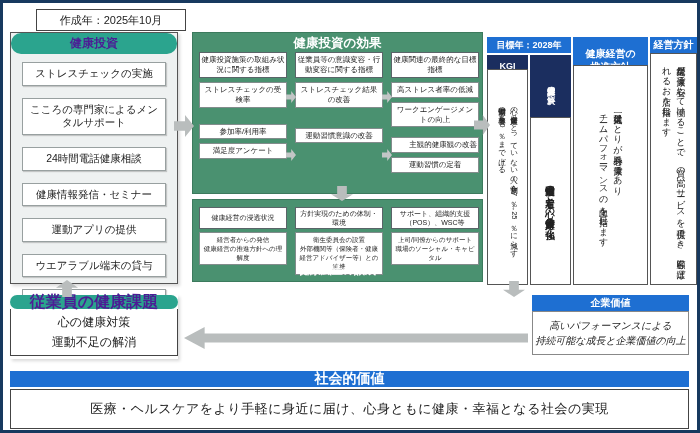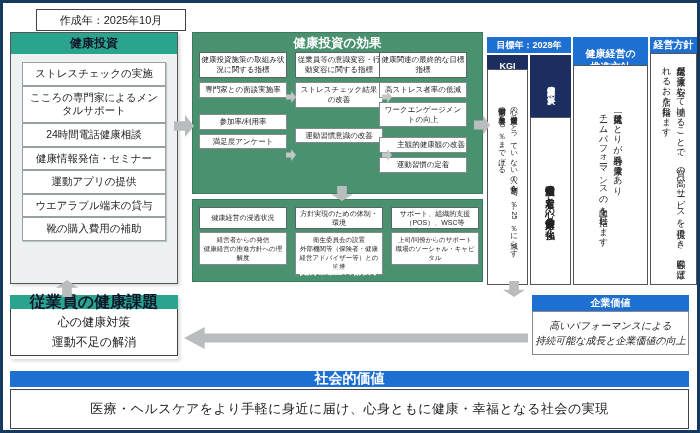--- a/index.html
+++ b/index.html
@@ -9,23 +9,23 @@
   .abs { position:absolute; }
   .flexc { display:flex; align-items:center; justify-content:center; }
 
   
   .created { left:36px; top:9px; width:150px; height:22px; border:1px solid #444; background:#fff;
              font-size:11px; }
 
   
   .inv-panel { left:10px; top:32px; width:168px; height:252px; border:1px solid #555; background:#eef1f1;
                box-shadow:2px 2px 3px rgba(0,0,0,.15); }
-  .teal-head { background:#2ba48e; color:#0f172a; font-weight:bold; }
+  .teal-head { background:#2ba48e; color:#4c1d95; font-weight:bold;border-radius:10px; }
   .inv-head { height:21px; font-size:12px; }
-  .inv-body { padding:8px 11px; display:flex; flex-direction:column; gap:0; }
+  .inv-body { padding:8px 11px; display:flex; flex-direction:column; gap:12px; }
   .inv-item { background:#fff; border:1px solid #98a0a0; font-size:10.5px; text-align:center;
               padding:4px 2px; line-height:1.3; box-shadow:1px 1px 1px rgba(0,0,0,.18); }
 
   
   .emp-panel { left:10px; top:295px; width:168px; height:64px; box-shadow:2px 2px 3px rgba(0,0,0,.15); }
   .emp-head { height:14px; font-size:16px; }
   .emp-body { height:47px; border:1px solid #444; border-top:none; background:#fff;
               display:flex; flex-direction:column; align-items:center; justify-content:center;
               font-size:12px; line-height:1.7; }
 
@@ -119,32 +119,32 @@
       <div>心の健康対策</div>
       <div>運動不足の解消</div>
     </div>
   </div>
 
   <div class="abs eff-panel">
     <div class="eff-title">健康投資の効果</div>
 
     <div class="eff-col" style="left:6px">
       <div class="eff-head">健康投資施策の取組み状況に関する指標</div>
-      <div class="eff-item">専門家との面談実施率</div>
+      <div class="eff-item">ストレスチェックの受検率</div>
       <div class="eff-item gap-a">参加率/利用率</div>
       <div class="eff-item">満足度アンケート</div>
     </div>
 
     <div class="eff-col" style="left:102px">
       <div class="eff-head">従業員等の意識変容・行動変容に関する指標</div>
       <div class="eff-item">ストレスチェック結果の改善</div>
       <div class="eff-item gap-b">運動習慣意識の改善</div>
     </div>
 
-    <div class="eff-col" style="left:186px">
+    <div class="eff-col" style="left:198px">
       <div class="eff-head">健康関連の最終的な目標指標</div>
       <div class="eff-item">高ストレス者率の低減</div>
       <div class="eff-item">ワークエンゲージメントの向上</div>
       <div class="eff-item gap-c">主観的健康観の改善</div>
       <div class="eff-item">運動習慣の定着</div>
     </div>
 
     <div class="mini-arrow" style="left:93px; top:58px"></div>
     <div class="mini-arrow" style="left:93px; top:116px"></div>
     <div class="mini-arrow" style="left:189px; top:58px"></div>

